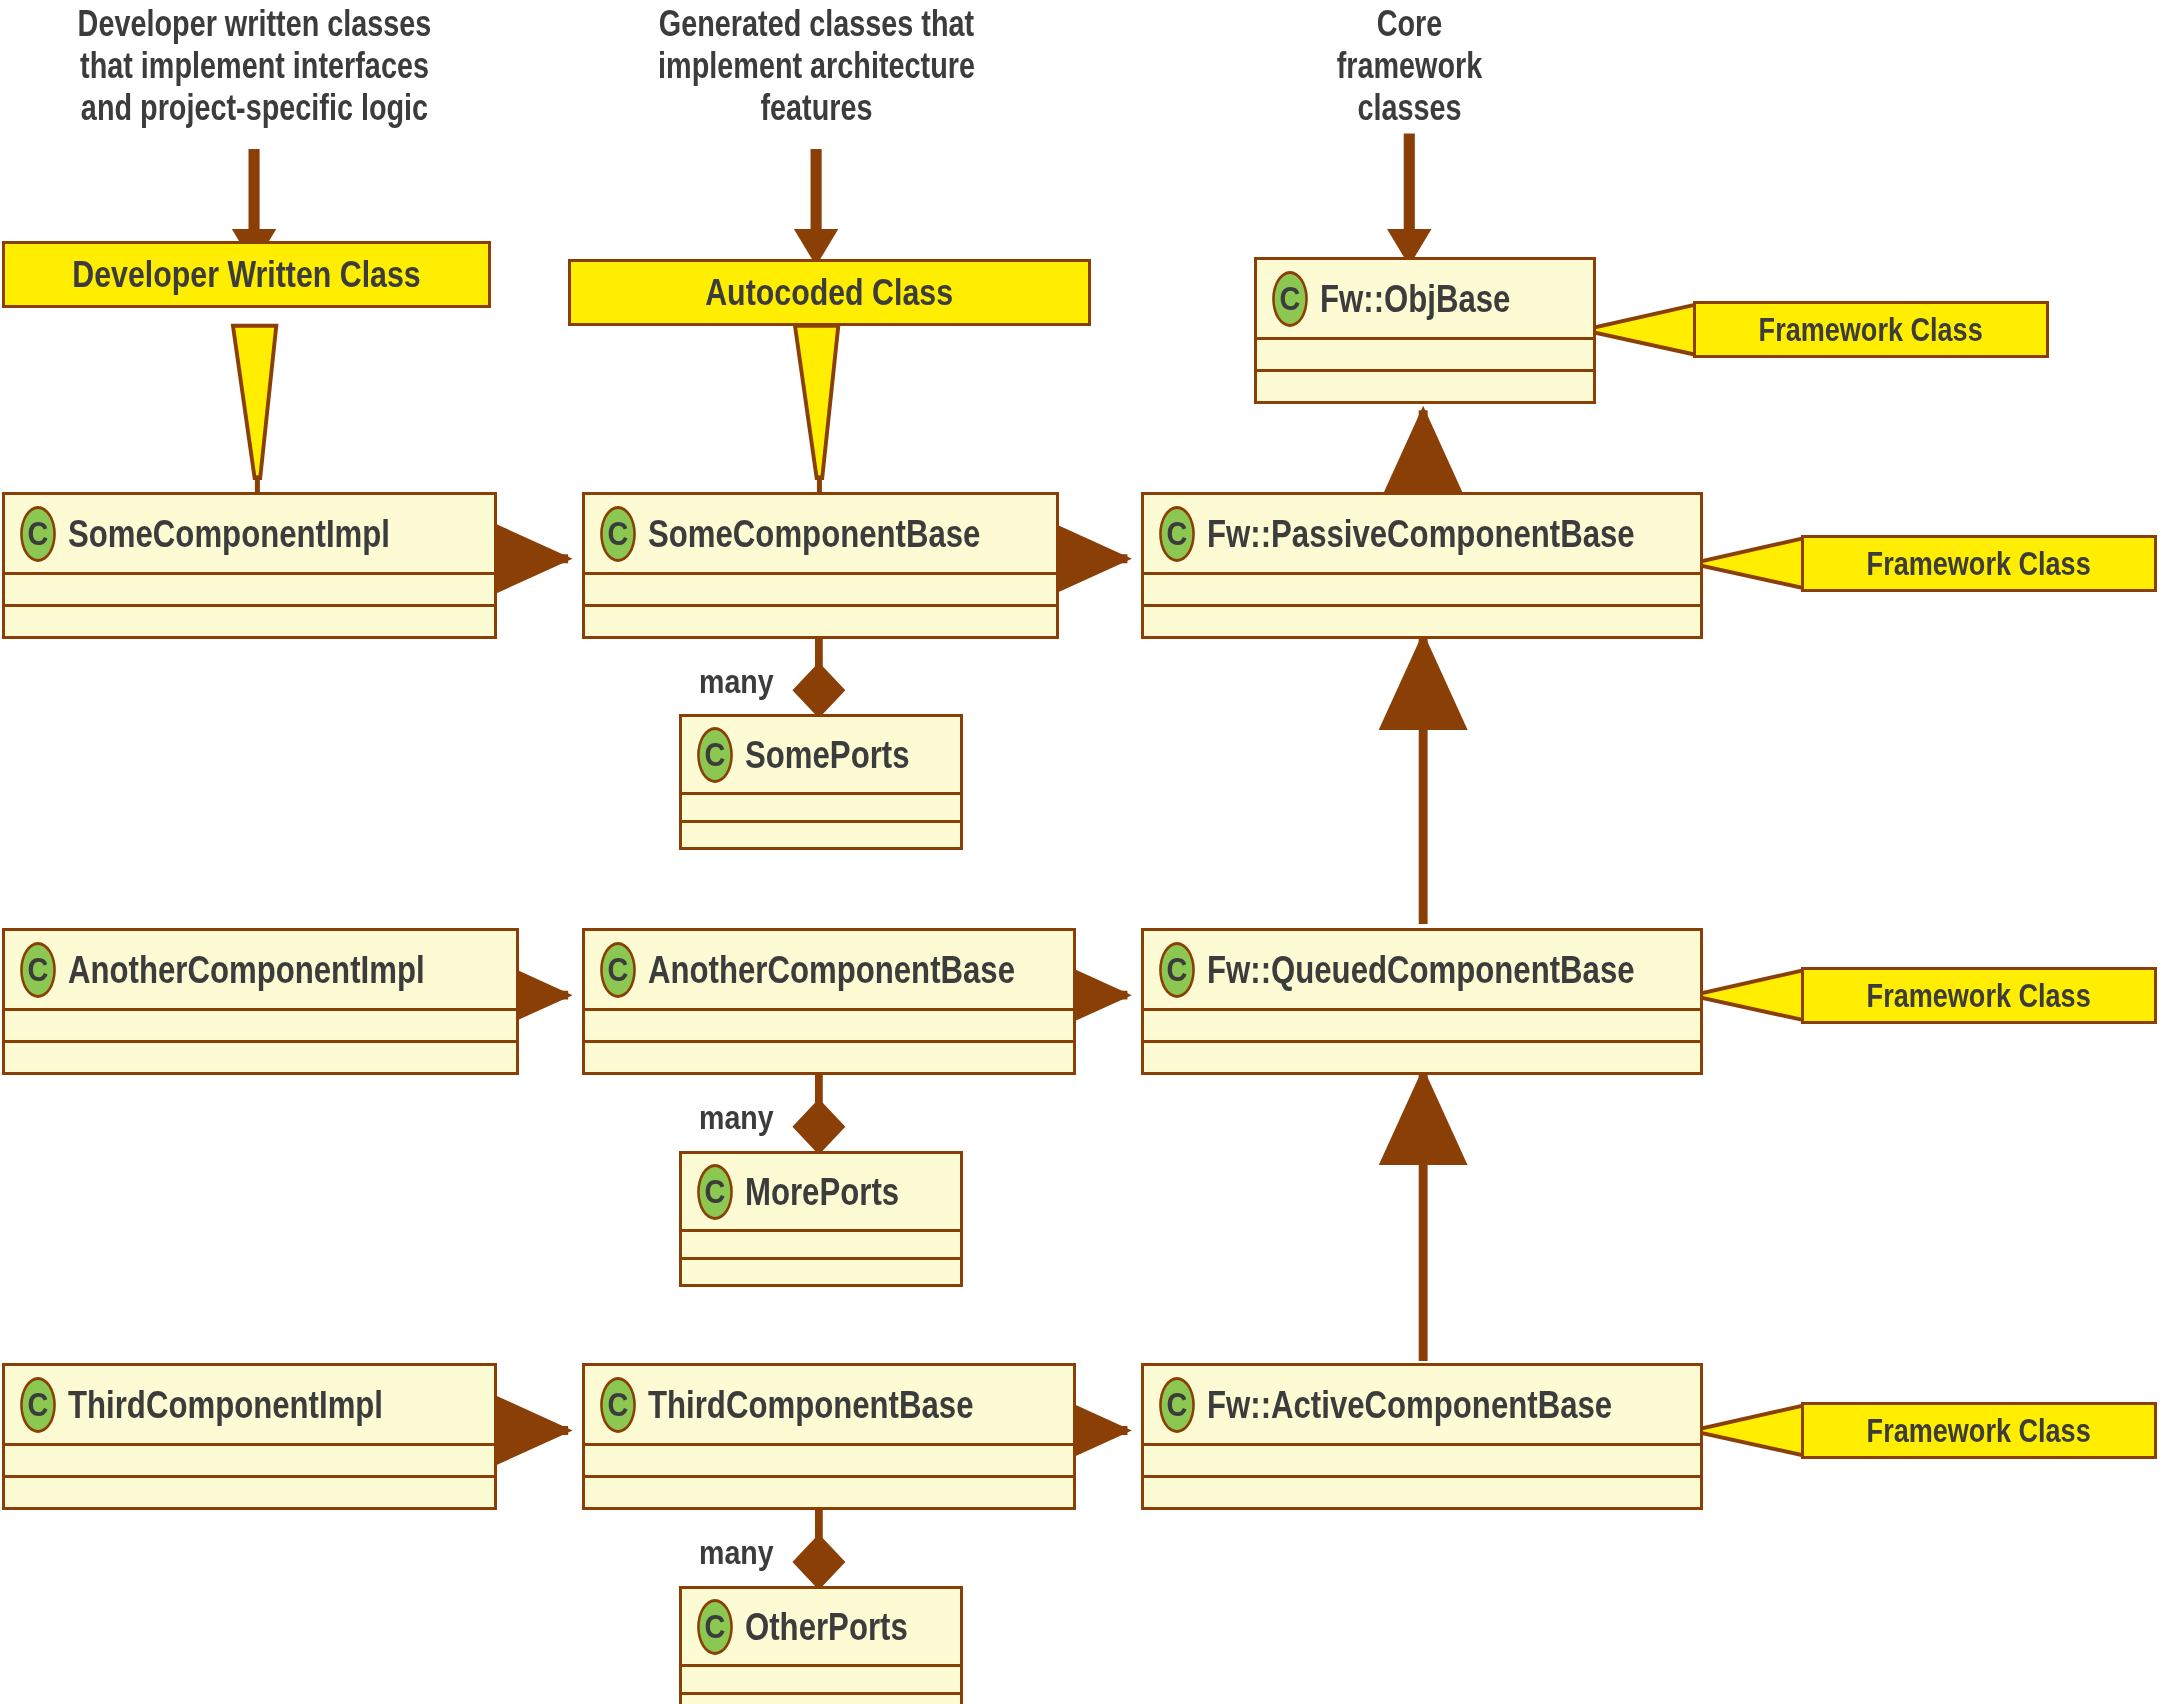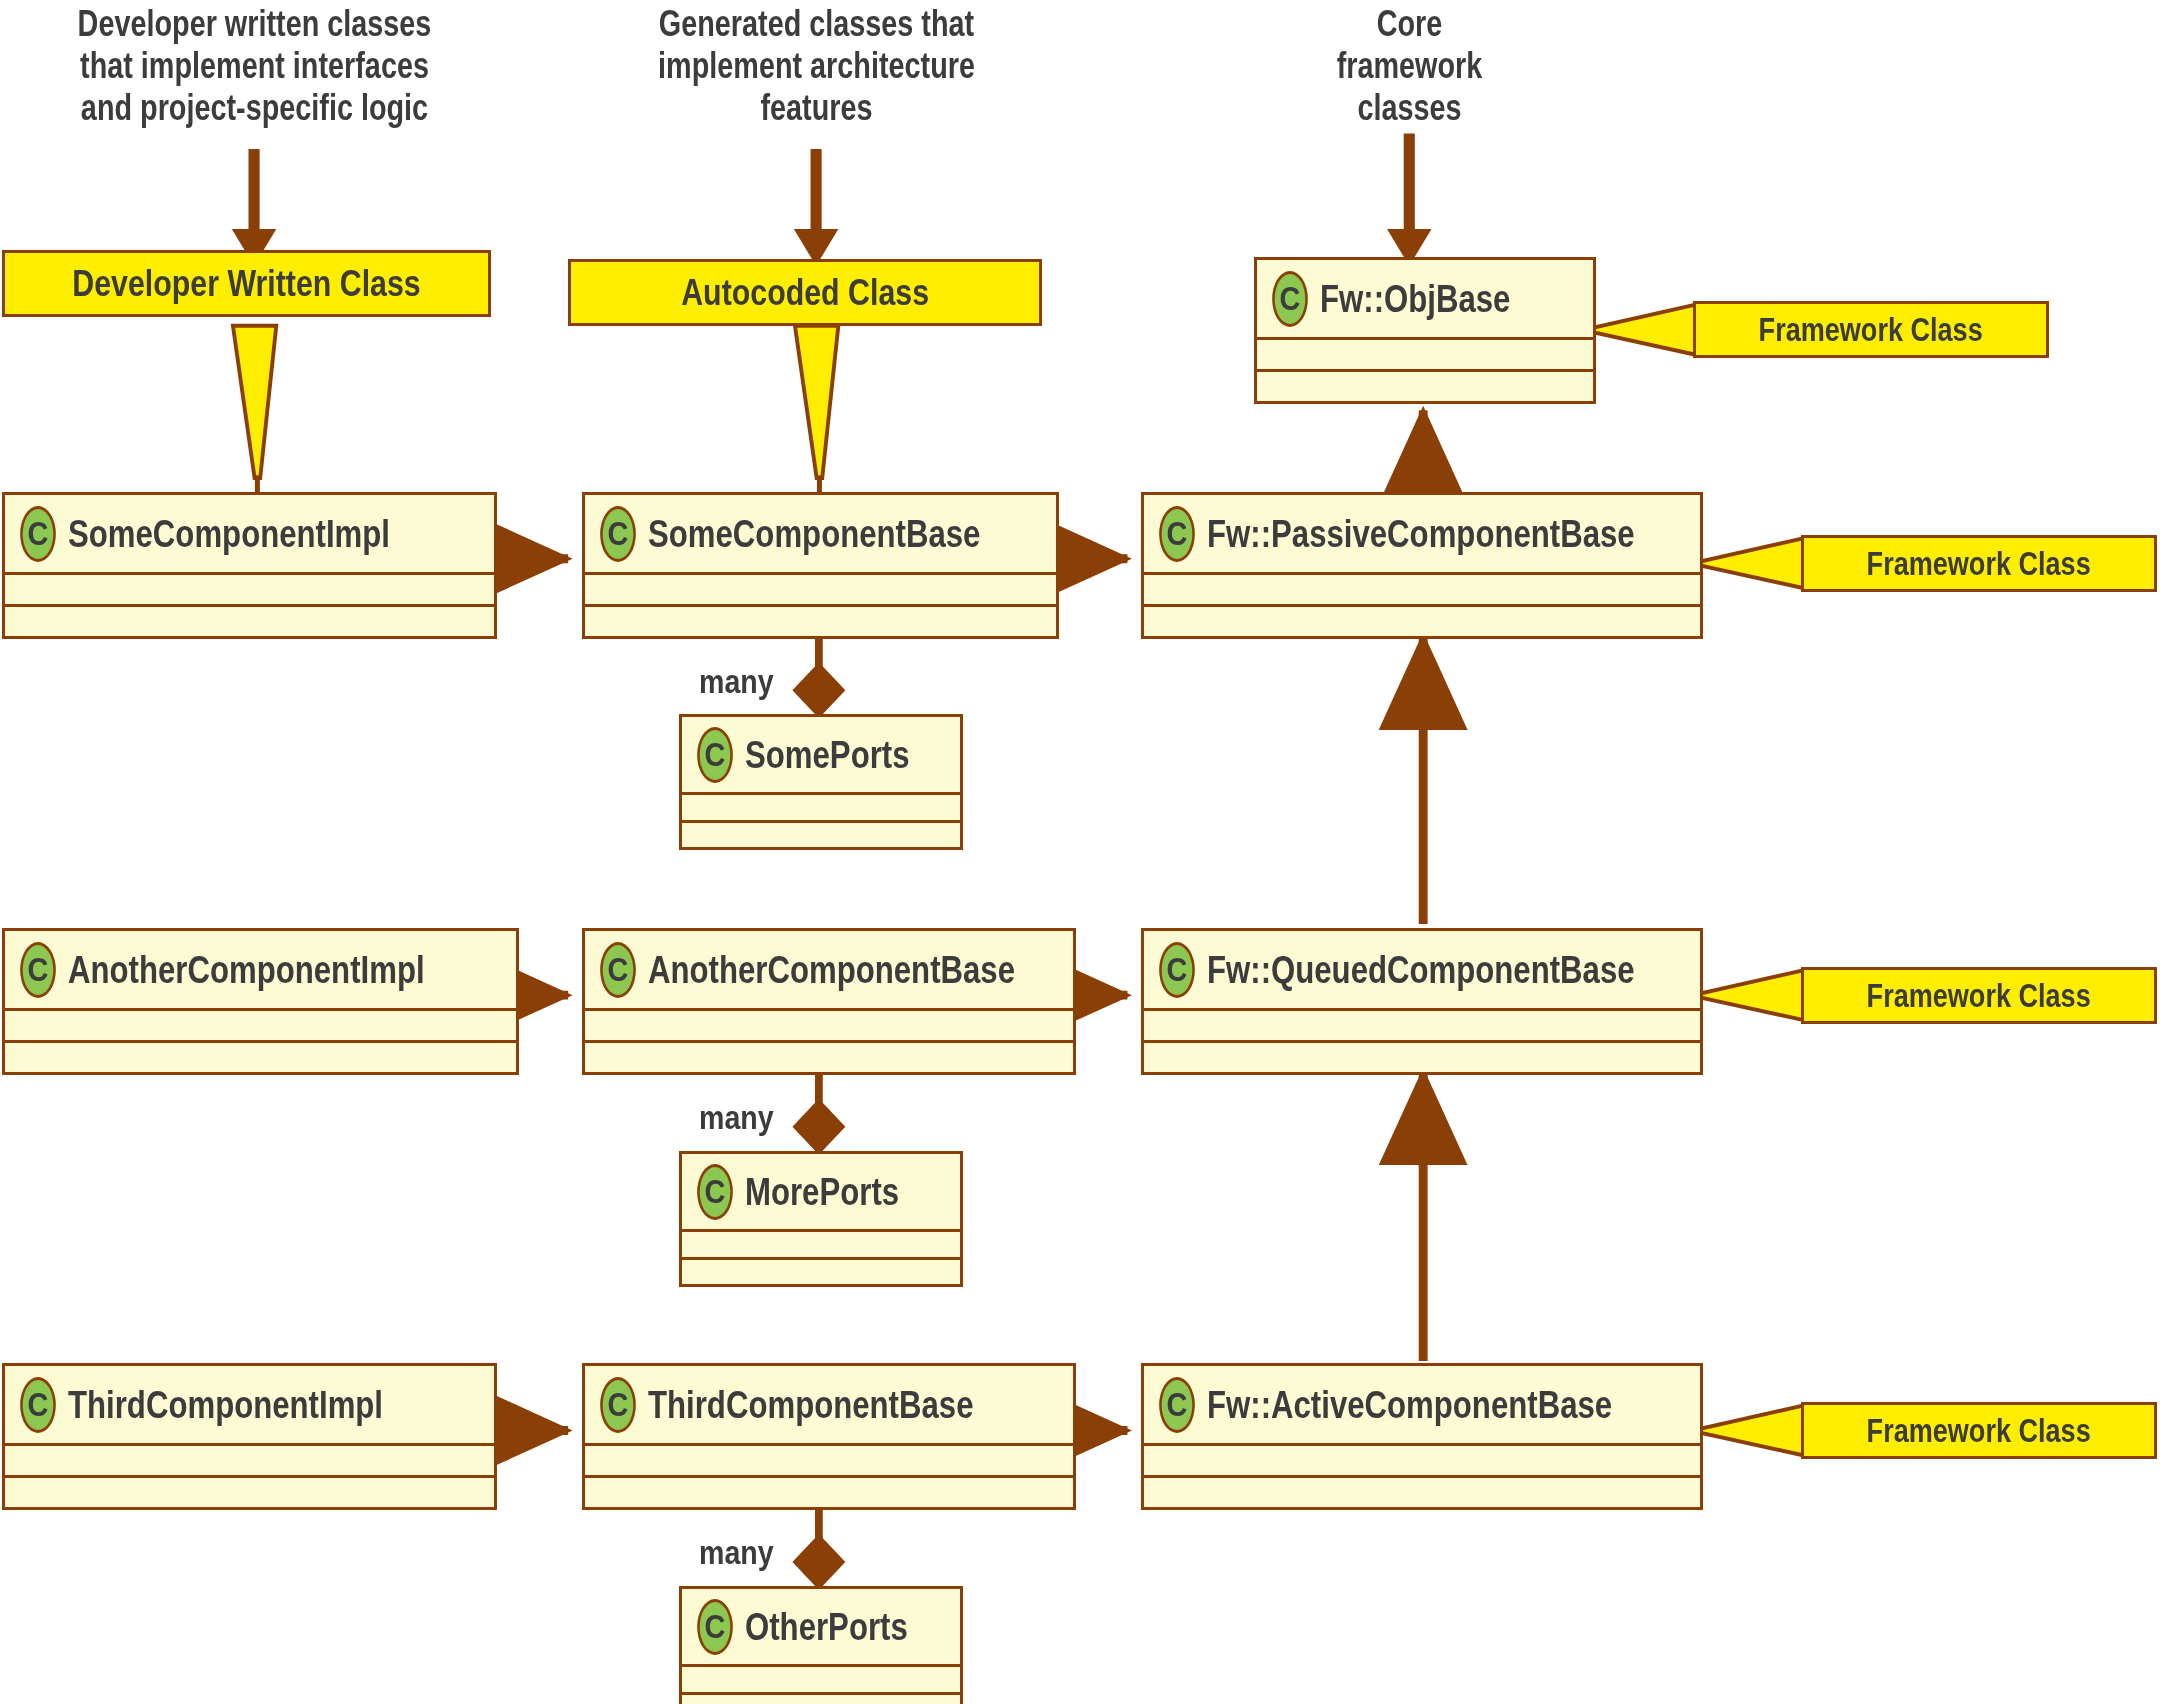--- a/index.html
+++ b/index.html
@@ -238,28 +238,28 @@
 and project-specific logic</div>
 
   <div class="col-caption" style="left:562px; top:3.3px; width:509px;">Generated classes that
 implement architecture
 features</div>
 
   <div class="col-caption" style="left:1198px; top:3.3px; width:423px;">Core
 framework
 classes</div>
 
-  <div class="note" style="left:1.7px; top:250px; width:489px; height:67px;">
+  <div class="note" style="left:1.7px; top:241px; width:489px; height:67px;">
     <span class="note-label">Developer Written Class</span>
     <svg class="note-fold" width="51" height="51" viewBox="0 0 92 92" style="right:2.2px; top:2.2px; position:absolute;">
       <path d="M88,2 L88,86 L4,86 z" fill="#ffee00" stroke="#8a3f06" stroke-width="7"></path>
     </svg>
   </div>
 
-  <div class="note" style="left:568px; top:259px; width:474px; height:67px;">
+  <div class="note" style="left:568px; top:259px; width:523px; height:67px;">
     <span class="note-label">Autocoded Class</span>
     <svg class="note-fold" width="51" height="51" viewBox="0 0 92 92" style="right:2.2px; top:2.2px; position:absolute;">
       <path d="M88,2 L88,86 L4,86 z" fill="#ffee00" stroke="#8a3f06" stroke-width="7"></path>
     </svg>
   </div>
 
   <div class="note" style="left:1693px; top:301px; width:356px; height:57px;">
     <span class="note-label" style="font-size:33px;">Framework Class</span>
     <svg class="note-fold" width="43" height="43" viewBox="0 0 78 78" style="right:2.2px; top:2.2px; position:absolute;">
       <path d="M74,2 L74,72 L4,72 z" fill="#ffee00" stroke="#8a3f06" stroke-width="7"></path>

